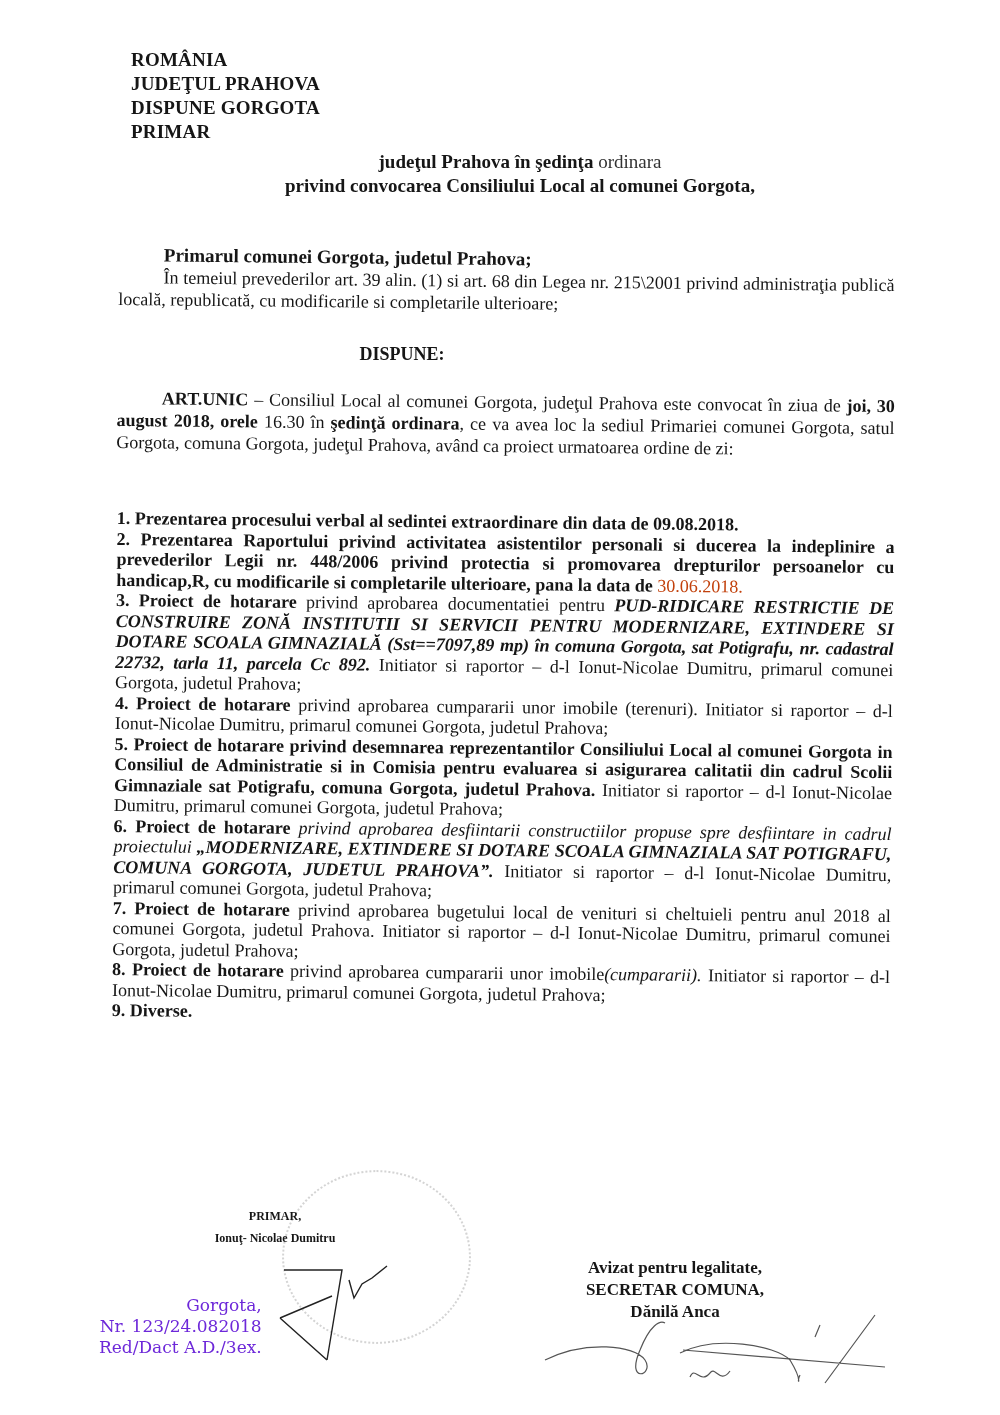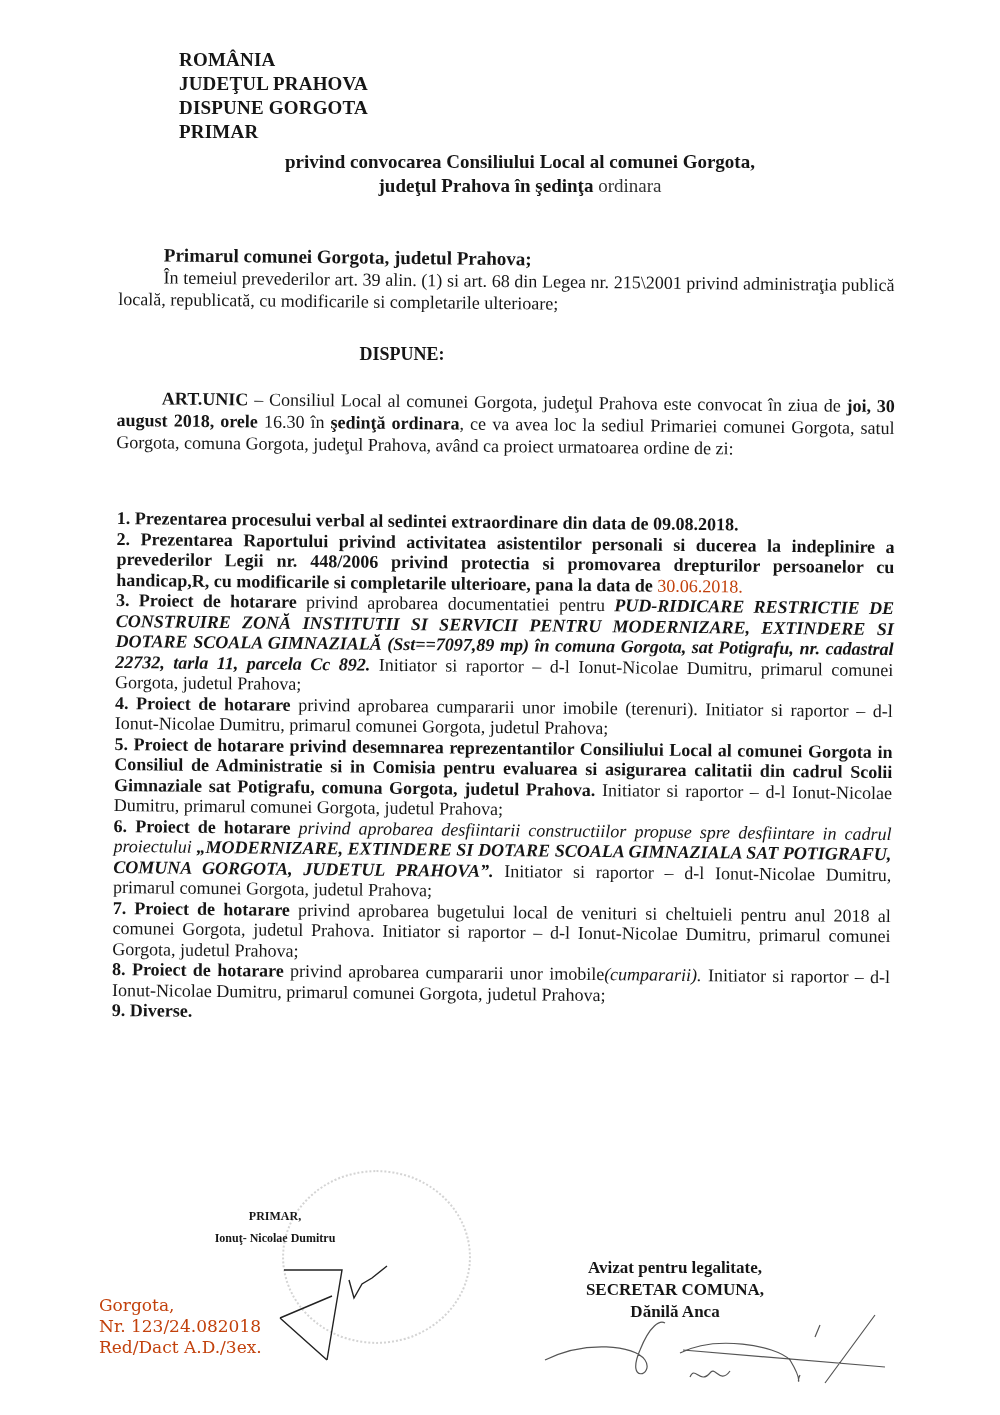--- a/index.html
+++ b/index.html
@@ -1,58 +1,58 @@
 <!DOCTYPE html>
 <html><head>
 <meta charset="utf-8">
 <style>
   html, body { margin: 0; padding: 0; background: #ffffff; }
   body { width: 1000px; height: 1415px; position: relative; overflow: hidden;
          font-family: "Liberation Serif", "DejaVu Serif", serif; color: #161616; }
   .page { position: absolute; left: 0; top: 0; width: 1000px; height: 1415px; }
-  .header { position: absolute; left: 131px; top: 48px; font-weight: bold; font-size: 19px; line-height: 24px; letter-spacing: 0.2px; margin-left: 48px; }
+  .header { position: absolute; left: 131px; top: 48px; font-weight: bold; font-size: 19px; line-height: 24px; letter-spacing: 0.2px; }
   .header div { white-space: nowrap; }
   .title-block { position: absolute; left: 230px; top: 150px; width: 580px; text-align: center; }
   .doc-title { font-weight: bold; font-size: 19px; letter-spacing: 4px; text-decoration: underline; line-height: 24px; margin-left: 60px; }
   .subtitle { font-weight: bold; font-size: 19px; line-height: 24px; }
   .subtitle .plain { font-weight: normal; color: #333; }
   .intro { position: absolute; left: 119px; top: 244px; width: 776px; font-size: 18px; line-height: 22px; transform: rotate(0.6deg); transform-origin: left top; }
   .intro .lead { font-weight: bold; padding-left: 45px; font-size: 19px; }
   .intro p { margin: 0; text-align: justify; }
   .intro .indent { text-indent: 45px; }
   .dispune { position: absolute; left: 0; width: 804px; top: 344px; text-align: center; font-weight: bold; font-size: 18px; }
   .art { position: absolute; left: 117px; top: 387px; width: 778px; font-size: 18px; line-height: 22px; text-align: justify; transform: rotate(0.6deg); transform-origin: left top; }
   .art p { margin: 0; text-indent: 45px; }
   .agenda { position: absolute; left: 117px; top: 508px; width: 778px; font-size: 18px; line-height: 20.5px; text-align: justify; transform: rotate(0.6deg); transform-origin: left top; }
   .agenda p { margin: 0; }
   b { font-weight: bold; }
   .bi { font-weight: bold; font-style: italic; }
   .it { font-style: italic; }
   .grey { color: #c2410c; font-weight: normal; }
   .sign-left { position: absolute; left: 160px; top: 1205px; width: 230px; text-align: center; font-weight: bold; font-size: 12px; line-height: 22px; }
   .sign-right { position: absolute; left: 555px; top: 1237px; width: 240px; text-align: center; font-weight: bold; font-size: 17px; line-height: 22px; margin-top: 20px; }
-  .footer { position: absolute; left: 99px; top: 1295px; font-size: 17px; line-height: 21px; font-family: "DejaVu Serif", serif; color: #c2410c; }
+  .footer { position: absolute; left: 99px; top: 1295px; font-size: 17px; line-height: 21px; font-family: "DejaVu Serif", serif; color: #6d28d9; text-align: right; }
   .stamp { position: absolute; left: 282px; top: 1170px; width: 185px; height: 170px; border: 2px dotted #d4d4d4; border-radius: 50%; }
   .sig { position: absolute; }
 </style>
 </head>
 <body>
 
 <div class="page">
 
   <div class="header">
     <div>ROMÂNIA</div>
     <div>JUDEŢUL PRAHOVA</div>
     <div>DISPUNE  GORGOTA</div>
     <div>PRIMAR</div>
   </div>
 
   <div class="title-block">
+    <div class="subtitle"><span>judeţul Prahova în şedinţa </span><span class="plain">ordinara</span></div>
     <div class="subtitle">privind convocarea  Consiliului Local al comunei Gorgota,</div>
-    <div class="subtitle"><span>judeţul Prahova în şedinţa </span><span class="plain">ordinara</span></div>
   </div>
 
   <div class="intro">
     <p class="lead">Primarul comunei Gorgota, judetul Prahova;</p>
     <p class="indent">În temeiul prevederilor art. 39 alin. (1) si art. 68 din Legea  nr. 215\2001 privind administraţia publică locală, republicată, cu modificarile si completarile ulterioare;</p>
   </div>
 
   <div class="dispune">DISPUNE:</div>
 
   <div class="art">

